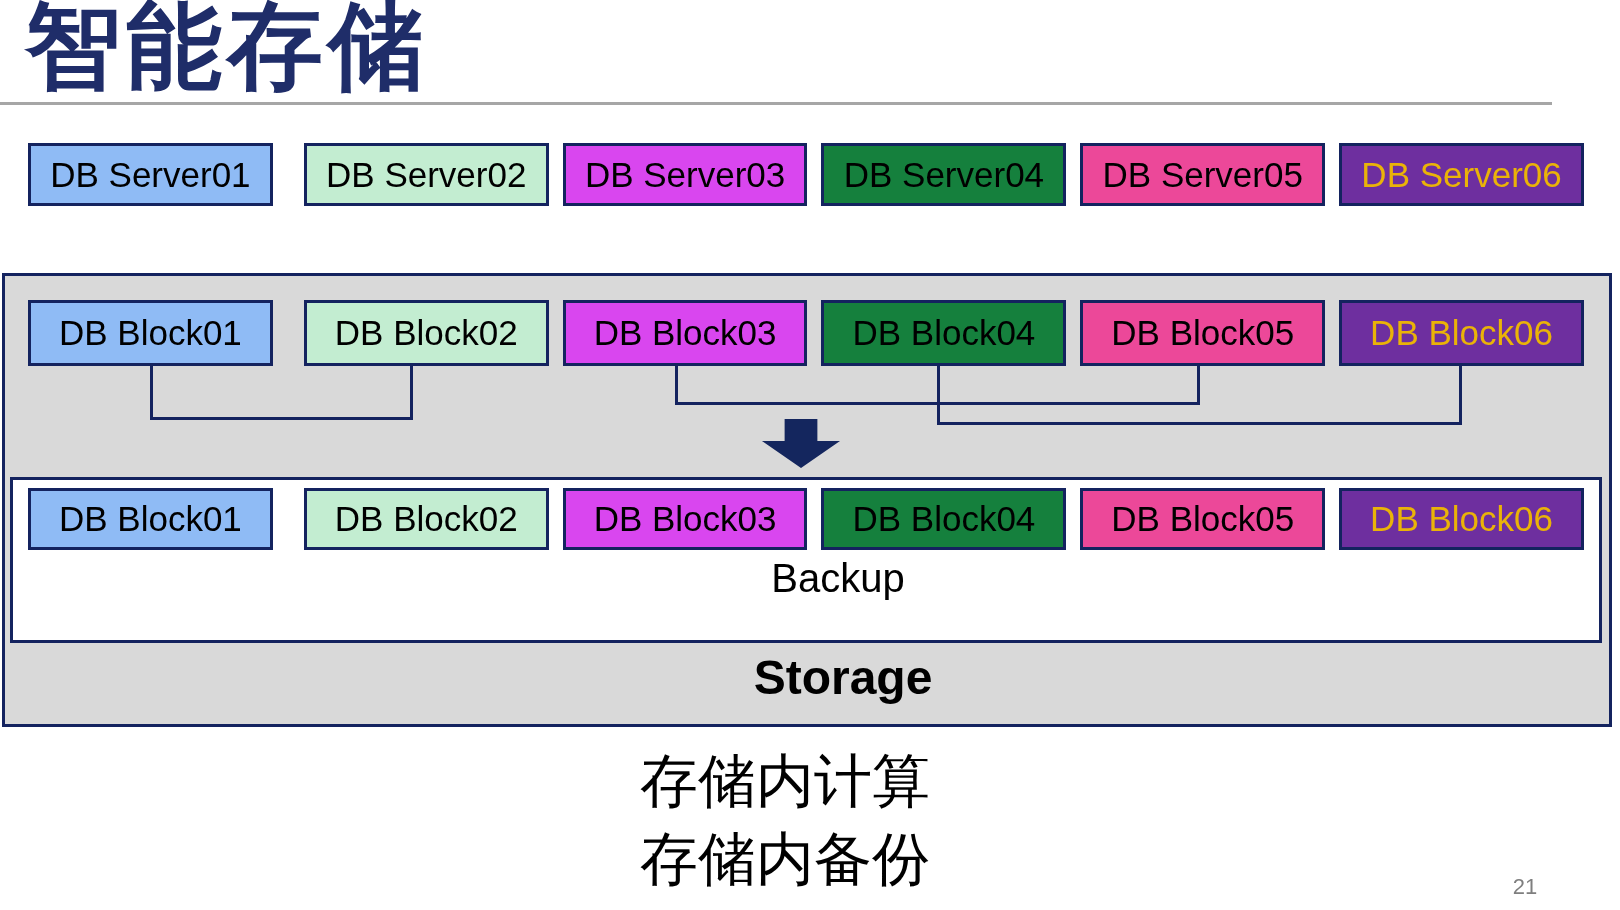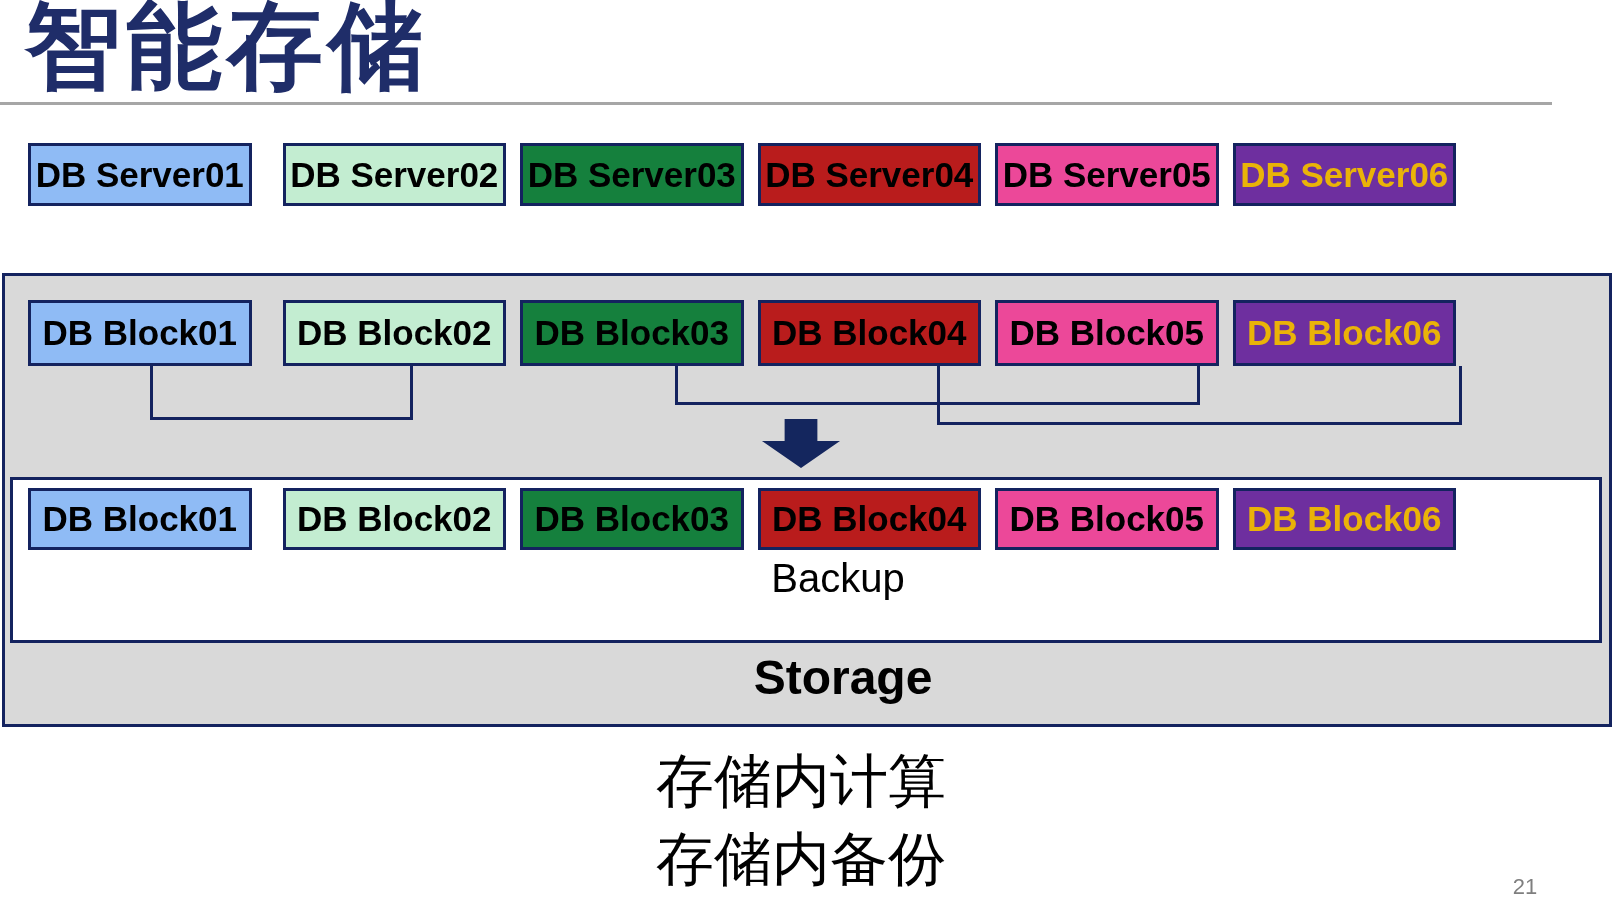--- a/index.html
+++ b/index.html
@@ -26,43 +26,42 @@
   }
   .title-rule{
     position:absolute;
     left:0; top:102px;
     width:1552px; height:3px;
     background:#A6A6A6;
   }
   .row{
     position:absolute;
     left:28px;
-    width:1428px;
+    width:1556px;
     display:flex;
     gap:14px;
-    font-weight:bold;
   }
   .server-row{ top:143px; height:63px; }
   .block-row-top{ top:300px; height:66px; }
   .block-row-bottom{ top:488px; height:62px; }
   .box{
     flex:1 1 0;
     border:3px solid #14235F;
     box-sizing:border-box;
     display:flex;
     align-items:center;
     justify-content:center;
     font-size:35px;
     color:#000000;
     white-space:nowrap;
   }
   .v1{background:#8FBBF5;}
   .v2{background:#C3EDD1;margin-left:17px;}
-  .v3{background:#15803d;}
-  .v4{background:#b91c1c;}
+  .v3{background:#d946ef;}
+  .v4{background:#15803d;}
   .v5{background:#ec4899;}
   .v6{background:#6E2F9F;color:#eab308;}
   .outer-box{
     position:absolute;
     left:2px; top:273px;
     width:1610px; height:454px;
     background:#D9D9D9;
     border:3px solid #14235F;
     box-sizing:border-box;
   }
@@ -104,21 +103,21 @@
     left:2px; top:650px;
     width:1610px;
     text-align:center;
     font-size:48px;
     font-weight:bold;
     color:#000000;
     padding-left:36px;
   }
   .caption{
     position:absolute;
-    left:16px; top:742px;
+    left:0; top:742px;
     width:1570px;
     text-align:center;
     font-size:58px;
     line-height:78px;
     color:#000000;
   }
   .page-number{
     position:absolute;
     left:1495px; top:874px;
     width:60px;

